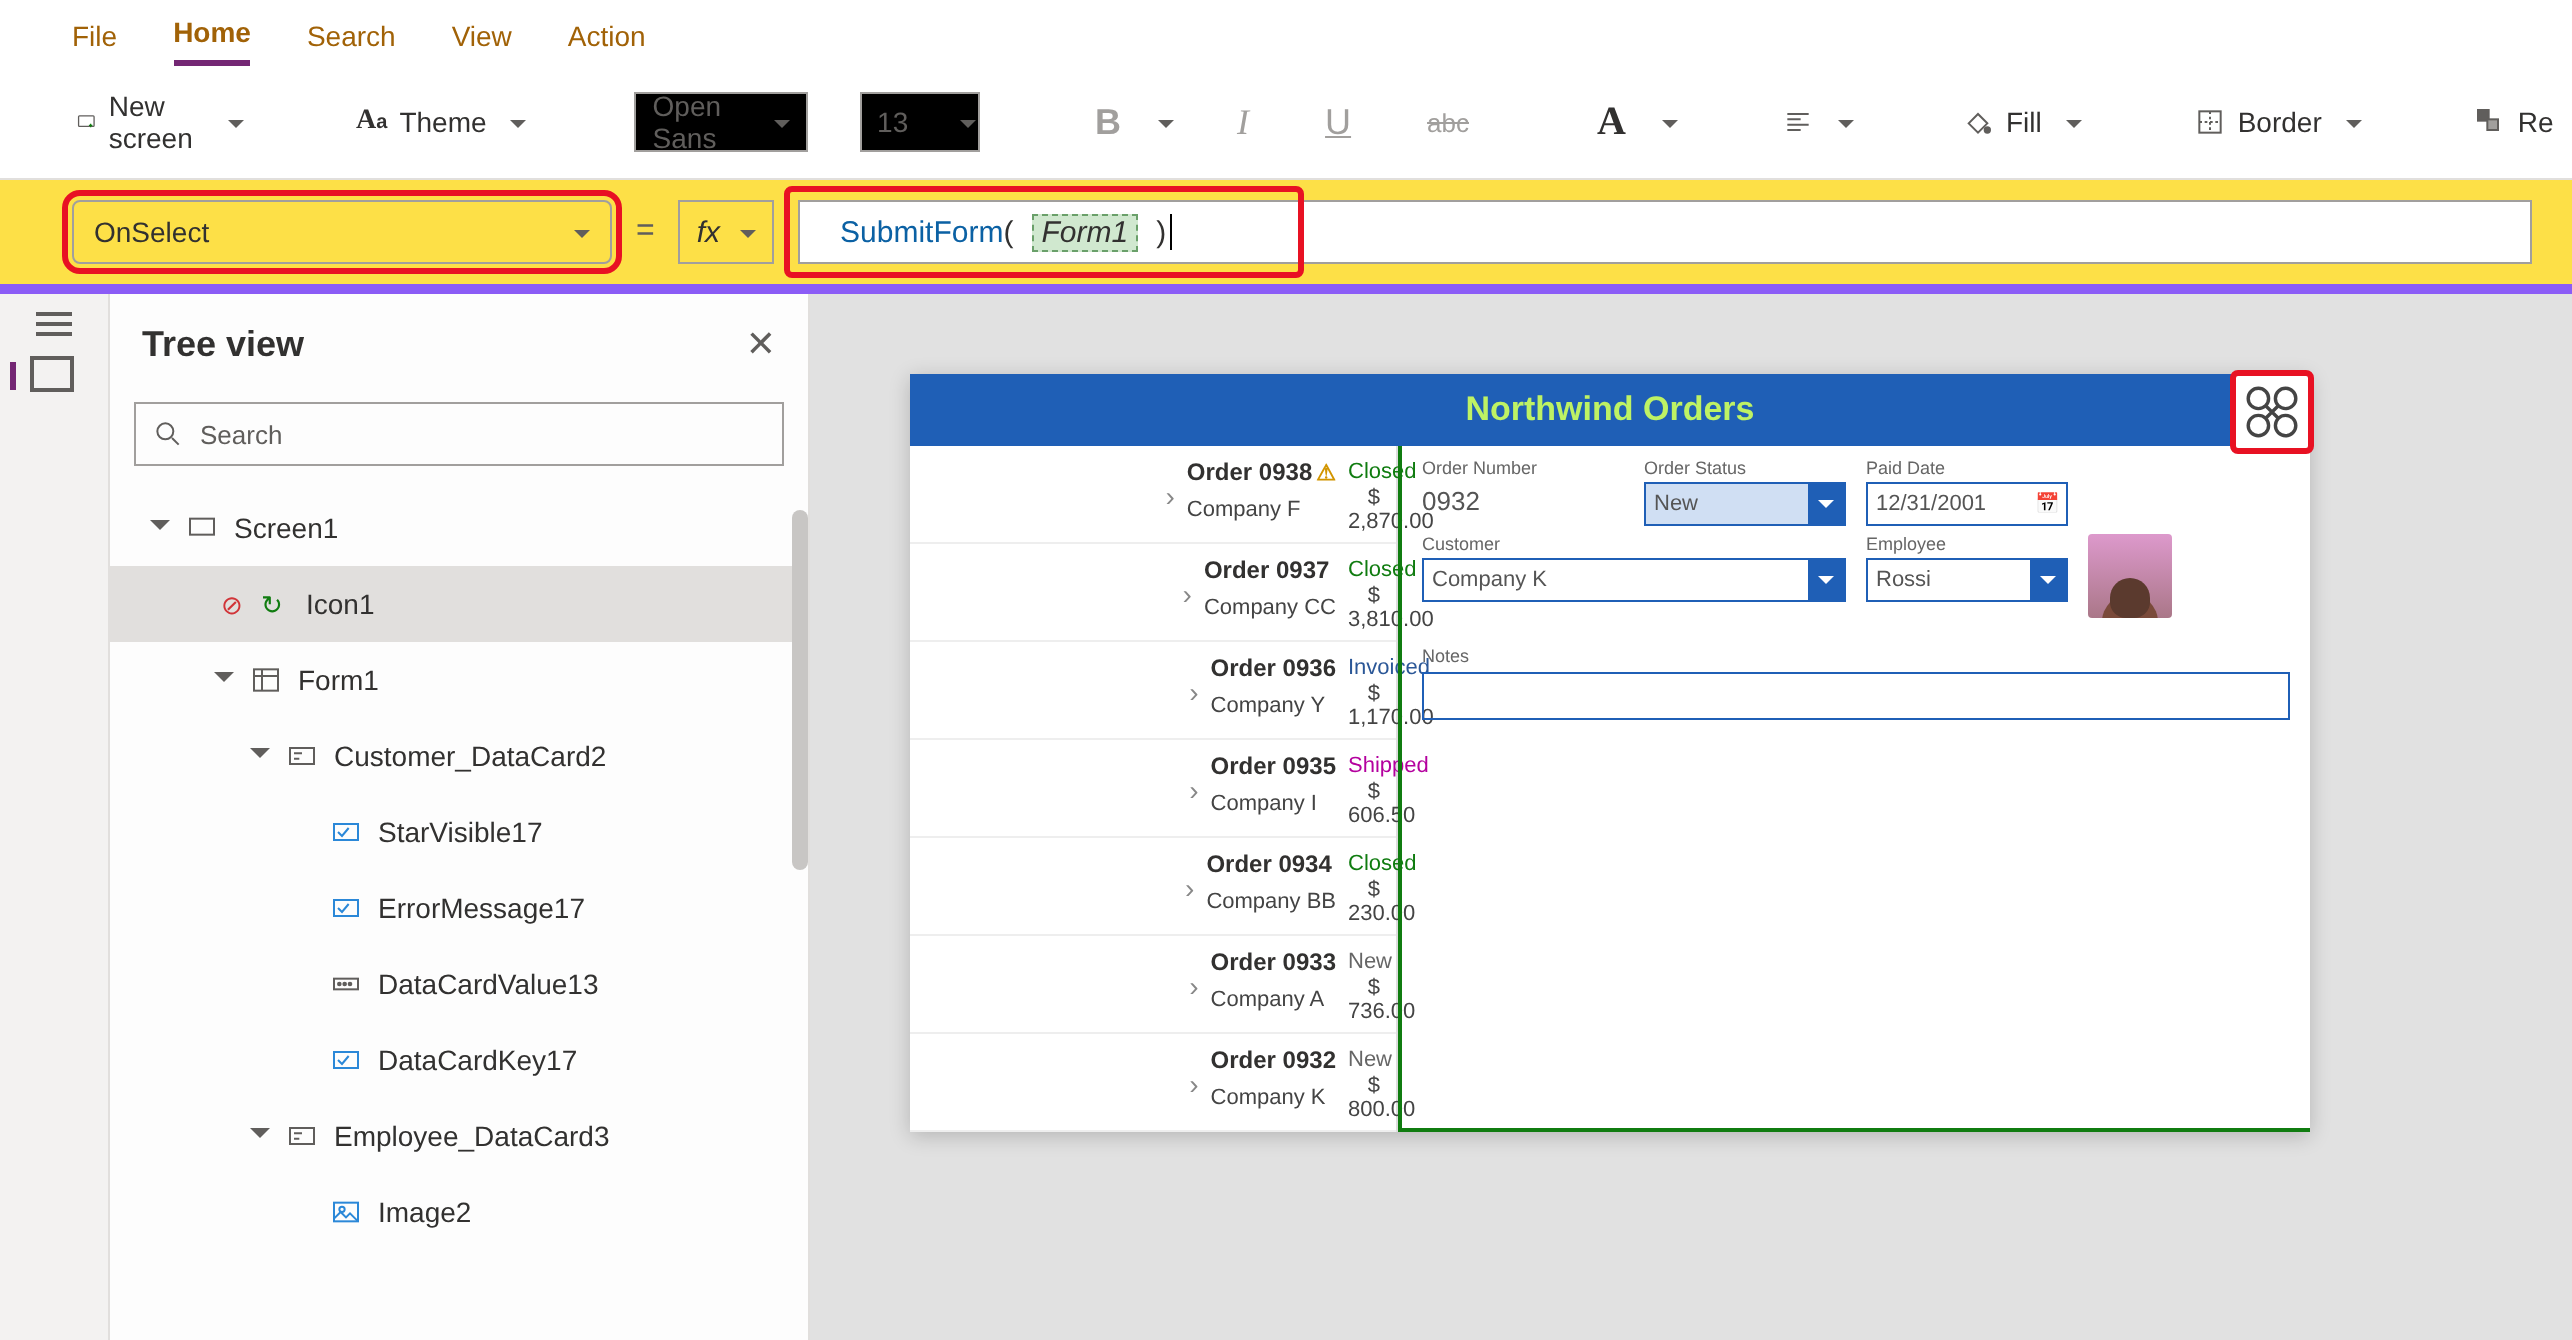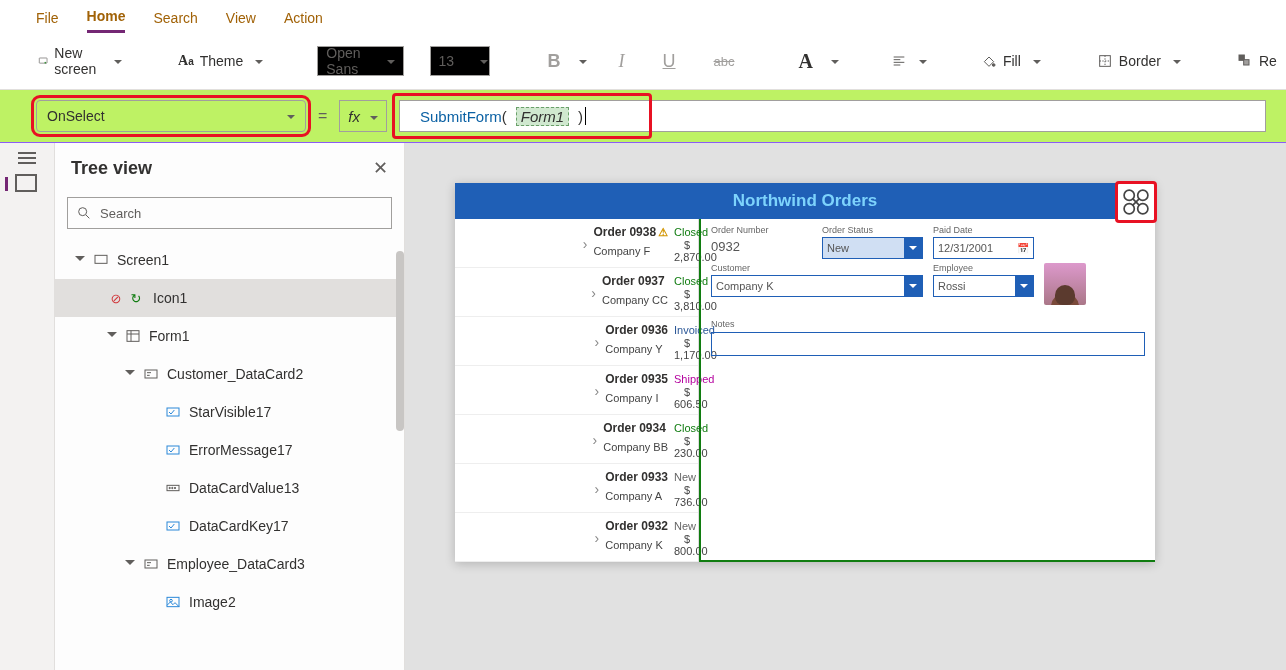--- a/index.html
+++ b/index.html
@@ -15,21 +15,21 @@
   .tb-group { display: flex; align-items: center; gap: 6px; }
   .tb-btn { display: flex; align-items: center; gap: 6px; color: #323130; cursor: pointer; font-size: 14px; padding: 4px 2px; }
   .tb-divider { width: 1px; height: 24px; background: #e1dfdd; }
   .tb-sel { border: 1px solid #a19f9d; height: 30px; display: flex; align-items: center; padding: 0 8px; background: #000000; color: #605e5c; font-size: 14px; gap: 20px; }
   .tb-icon { font-size: 16px; color: #605e5c; padding: 4px 6px; }
   .tb-icon.A { font-family: Georgia, serif; font-size: 20px; font-weight: bold; color: #323130; }
   .chev::after { content: ""; display: inline-block; margin-left: 6px; border: 4px solid transparent; border-top-color: #605e5c; transform: translateY(2px); }
   .strike { text-decoration: line-through; color: #a19f9d; font-size: 13px; }
 
   
-  .formula-row { display: flex; align-items: center; padding: 10px 20px 10px 36px; gap: 12px; background: #bef264; border-bottom: 1px solid #8b5cf6; }
+  .formula-row { display: flex; align-items: center; padding: 10px 20px 10px 36px; gap: 12px; background: #fde047; border-bottom: 5px solid #8b5cf6; }
   .prop-dd { border: 1px solid #a19f9d; height: 32px; width: 270px; display: flex; align-items: center; justify-content: space-between; padding: 0 10px; font-size: 14px; }
   .highlight-red { outline: 3px solid #e81123; outline-offset: 2px; border-radius: 4px; }
   .eq { font-size: 16px; color: #605e5c; }
   .fx { font-style: italic; font-size: 15px; border: 1px solid #a19f9d; padding: 4px 8px; height: 32px; display: flex; align-items: center; gap: 4px; }
   .formula-box { border: 1px solid #a19f9d; height: 32px; flex: 1; display: flex; align-items: center; padding: 0 20px; font-family: Consolas, monospace; font-size: 15px; background: #fff; position: relative; }
   .formula-box .formula-highlight { position:absolute; left:-8px; top:-8px; width:260px; height:46px; border:3px solid #e81123; border-radius:4px; pointer-events:none;}
   .tok-fn { color: #0b61a4; }
   .tok-arg { background: #d0e8cf; border: 1px dashed #6aa06a; font-style: italic; padding: 0 4px; }
   .tok-paren { color: #323130; }
   .cursor { display:inline-block; width:1px; height:18px; background:#000; margin-left:2px; vertical-align:middle;}
@@ -51,21 +51,21 @@
   .tree-body .rowi { display: flex; align-items: center; height: 38px; font-size: 14px; gap: 8px; cursor: pointer; }
   .tree-body .rowi.sel { background: #e1dfdd; }
   .lvl1 { padding-left: 20px; } .lvl2 { padding-left: 52px; } .lvl3 { padding-left: 70px; } .lvl4 { padding-left: 110px; }
   .caret { width:0; height:0; border:5px solid transparent; border-top-color:#605e5c; margin-top:2px;}
   .ico { width: 18px; height: 14px; display:inline-flex; align-items:center; justify-content:center; font-size:13px; color:#605e5c;}
   .scroll-th { position:absolute; right:0; top:10px; width:8px; height:180px; background:#c8c6c4; border-radius:4px;}
 
   
   .canvas { flex: 1; background: #e1e1e1; position: relative; padding: 40px 50px; }
   .app-frame { width: 700px; background: #fff; box-shadow: 0 2px 10px rgba(0,0,0,.2); }
-  .app-title { background: #1f5fb6; color: #7dd3fc; font-weight: bold; font-size: 17px; height: 36px; display: flex; align-items: center; justify-content: center; position: relative; }
+  .app-title { background: #1f5fb6; color: #bef264; font-weight: bold; font-size: 17px; height: 36px; display: flex; align-items: center; justify-content: center; position: relative; }
   .save-icon-box { position: absolute; right: -2px; top: -2px; width: 42px; height: 42px; border: 3px solid #e81123; border-radius: 4px; background: #fff; display:flex; align-items:center; justify-content:center;}
   .save-icon-box svg { stroke:#444; stroke-width:2; fill:none;}
   .app-body { display: flex; }
 
   .order-list { width: 244px; border-right: 1px solid #ddd; }
   .order-row { border-bottom: 1px solid #eee; padding: 6px 8px 4px 10px; display: grid; grid-template-columns: 1fr auto 16px; grid-template-rows: auto auto; align-items:center; column-gap:6px;}
   .order-row .onum { font-weight: 700; font-size: 12px; }
   .order-row .ostat { font-size: 11px; text-align: right; }
   .order-row .ocomp, .order-row .oamt { font-size: 11px; color: #444; }
   .order-row .oamt { text-align: right; }

